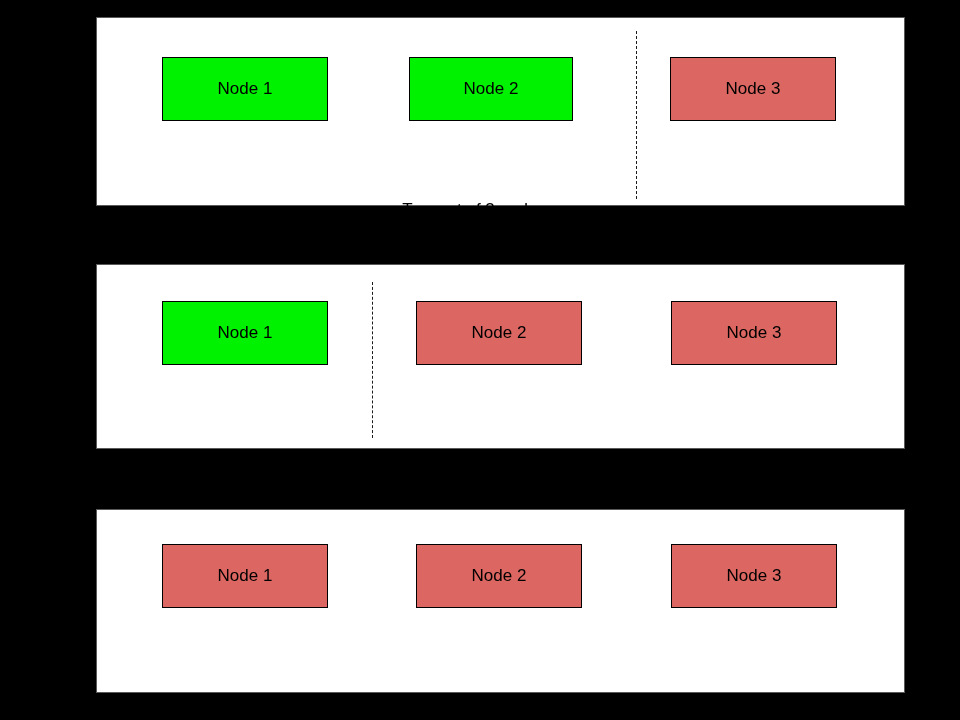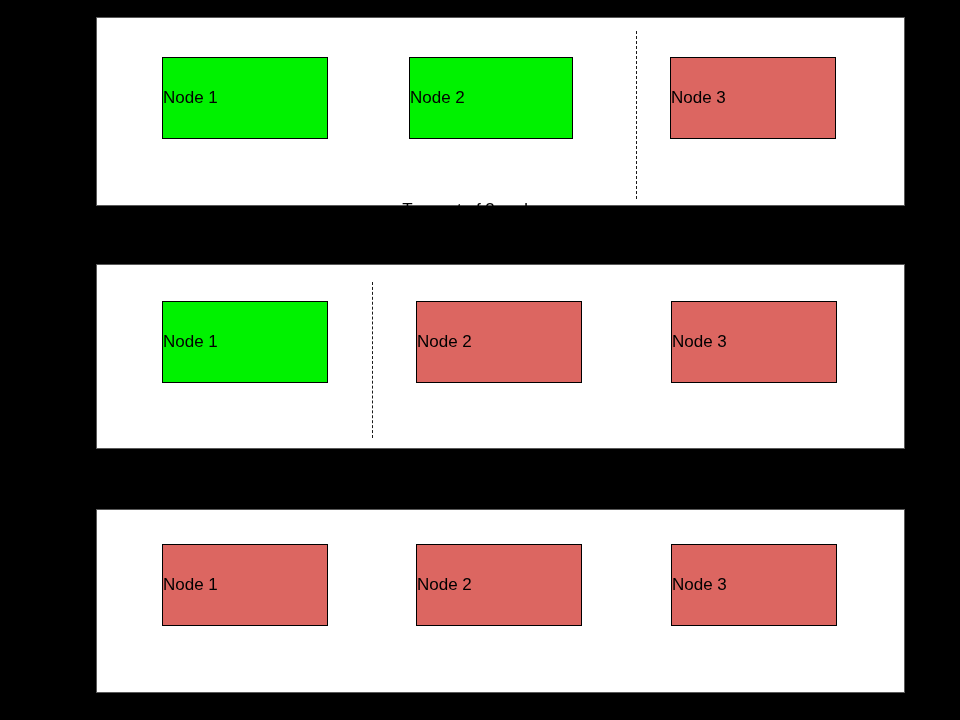--- a/index.html
+++ b/index.html
@@ -25,25 +25,26 @@
     border: 1px solid #595959;
     box-sizing: border-box;
   }
   .panel-1 { top: 17px;  height: 189px; }
   .panel-2 { top: 264px; height: 185px; }
   .panel-3 { top: 509px; height: 184px; }
 
   .node {
     position: absolute;
     width: 166px;
-    height: 82px;
+    height: 64px;
     border: 1px solid #000000;
     box-sizing: border-box;
     display: flex;
     align-items: center;
+    justify-content: center;
     font-size: 17px;
     color: #000000;
   }
   .panel-1 .node { top: 39px; }
   .panel-2 .node { top: 36px; }
   .panel-3 .node { top: 34px; }
 
   .panel-1 .node-1 { left: 65px; }
   .panel-1 .node-2 { left: 312px; width: 164px; }
   .panel-1 .node-3 { left: 573px; }

